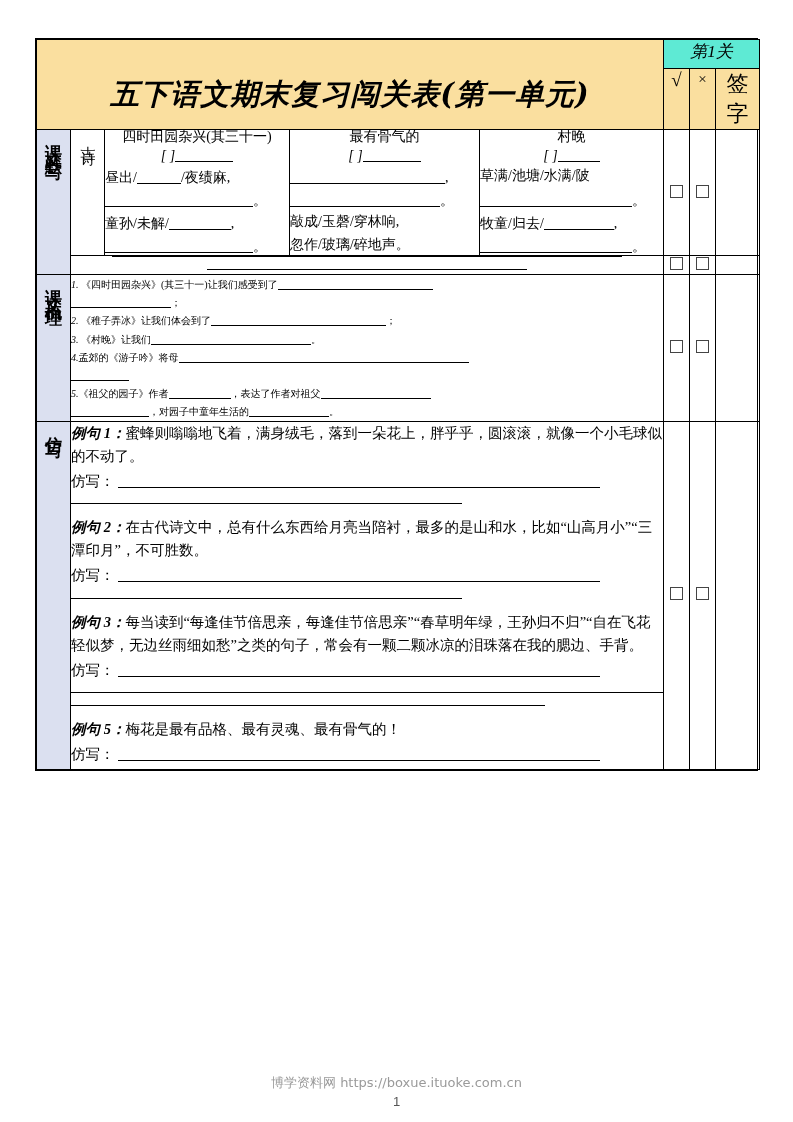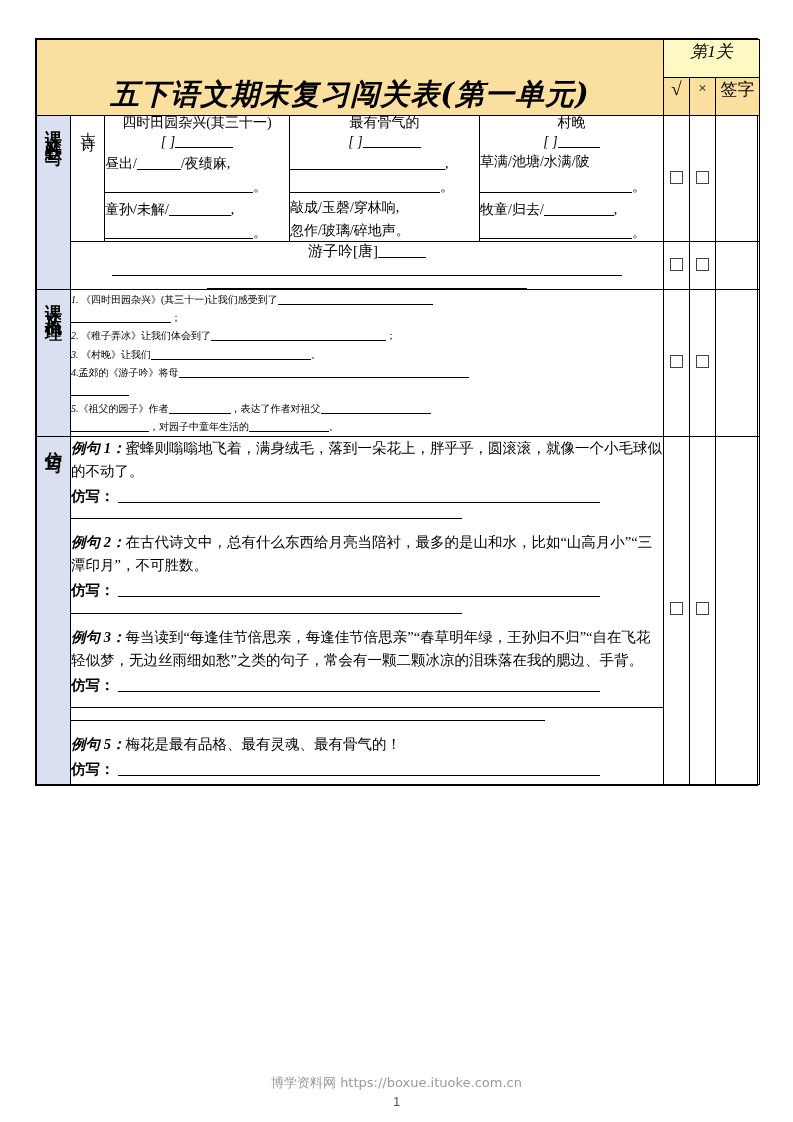--- a/index.html
+++ b/index.html
@@ -47,21 +47,21 @@
   .hdr-title {
     font-family: "DejaVu Serif", "Liberation Serif", serif;
     font-weight: bold;
     font-size: 29px;
     letter-spacing: 1px;
     font-style: italic;
     white-space: nowrap;
     margin-top: 35px;
   }
   .hdr-pass-cell {
-    background: #fef9c3;
+    background: #5eead4;
     text-align: center;
     vertical-align: middle;
     height: 28px;
   }
   .hdr-pass {
     font-size: 17px;
     font-style: italic;
   }
   .hdr-sub {
     background: #fadf9f;
@@ -163,21 +163,21 @@
   .listcell .li { margin: 0; }
   .numi { font-style: italic; }
 
   
   .writecell {
     padding: 5px 8px 6px 8px;
     font-size: 14.5px;
     line-height: 1.6;
   }
   .ex-label { font-weight: bold; font-style: italic; }
-  .fangxie { font-weight: bold; }
+  .fangxie { font-weight: normal; }
   .wline {
     border-bottom: 1px solid #000;
     height: 0;
     margin: 10px 0 12px 0;
   }
   .wline.indent-a { width: 66%; }
   .ex-body { margin: 0 0 2px 0; }
 
   
   #watermark {
@@ -224,21 +224,21 @@
         <span class="hdr-pass">第1关</span>
       </td>
     </tr>
     <tr>
       <td class="hdr-sub">
         <span class="tick">√</span>
       </td>
       <td class="hdr-sub">
         <span class="cross">×</span>
       </td>
-      <td class="hdr-sub" style="font-size: 17px;">签字</td>
+      <td class="hdr-sub" style="font-size: 22px;">签字</td>
     </tr>
 
     <tr>
       <td class="vlabel" rowspan="2">
         <span class="vtext">课文默写</span>
       </td>
       <td class="vsub">
         <span class="vtext">古诗</span>
       </td>
 
@@ -297,23 +297,20 @@
         <span class="chkbox"></span>
       </td>
       <td class="ckcol" style="vertical-align: middle;">
         <span class="chkbox"></span>
       </td>
       <td class="sigcol"></td>
     </tr>
 
     <tr>
       <td class="songtitle-row" colspan="4">
-        <div class="st">
-          <span>游子吟[唐]</span><span class="blank" style="width:48px"></span>
-        </div>
         <div class="fullline" style="width:86%"></div>
         <div class="fullline" style="width:54%;margin-bottom:0"></div>
       </td>
       <td class="ckcol" style="vertical-align: middle;">
         <span class="chkbox"></span>
       </td>
       <td class="ckcol" style="vertical-align: middle;">
         <span class="chkbox"></span>
       </td>
       <td class="sigcol"></td>

